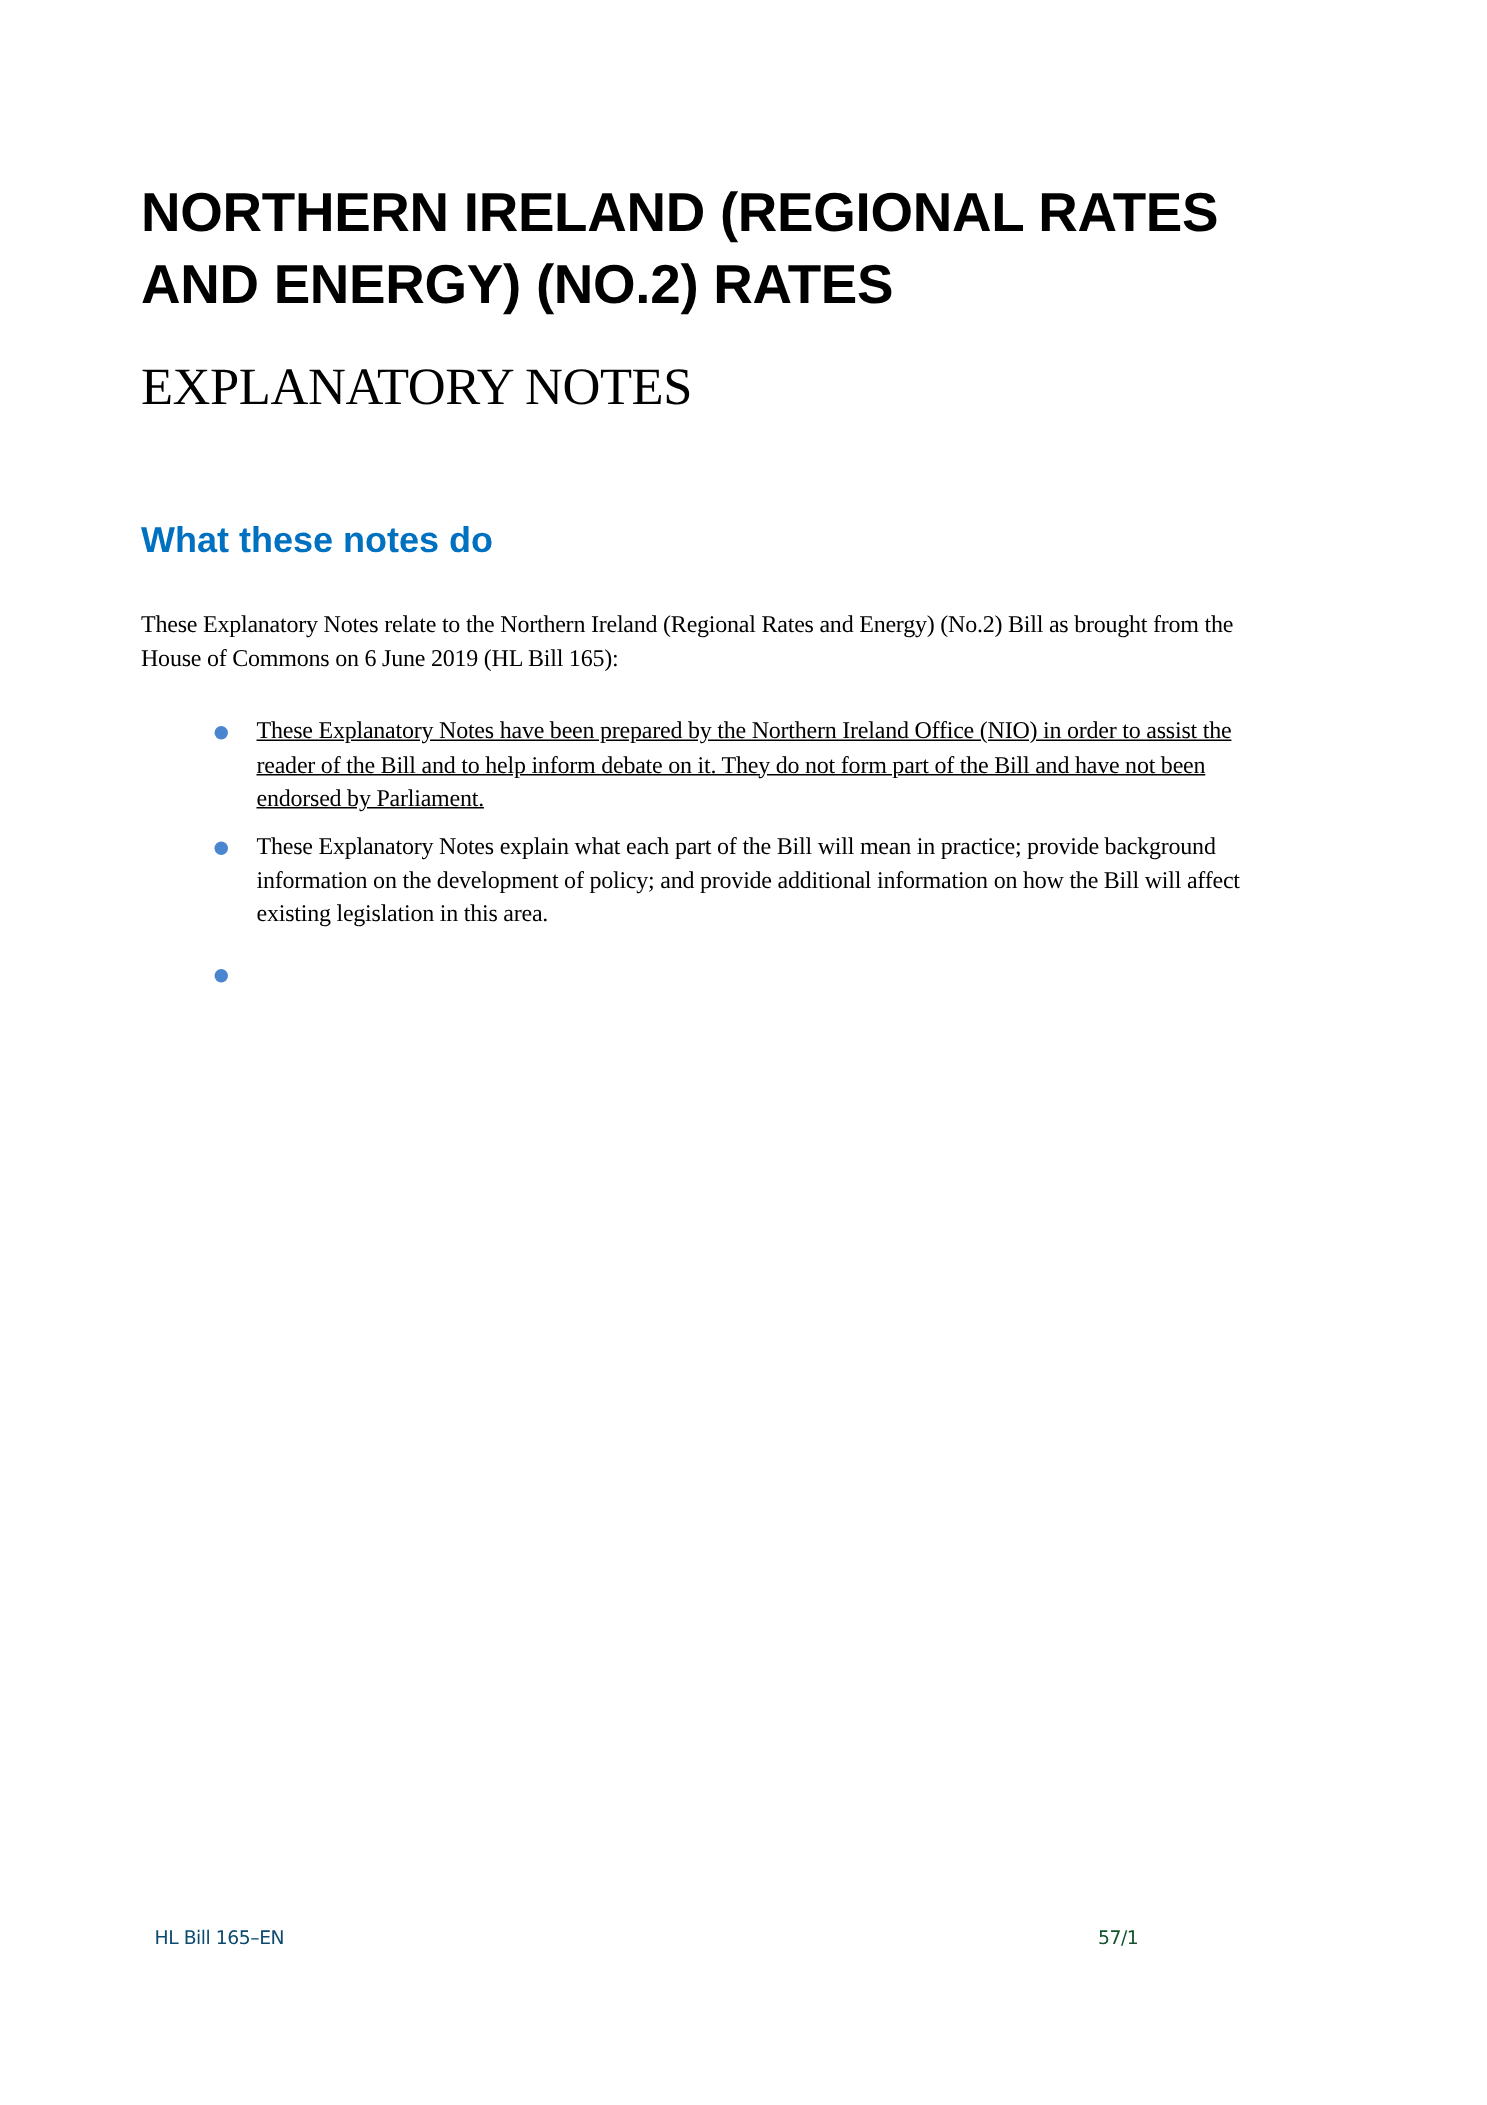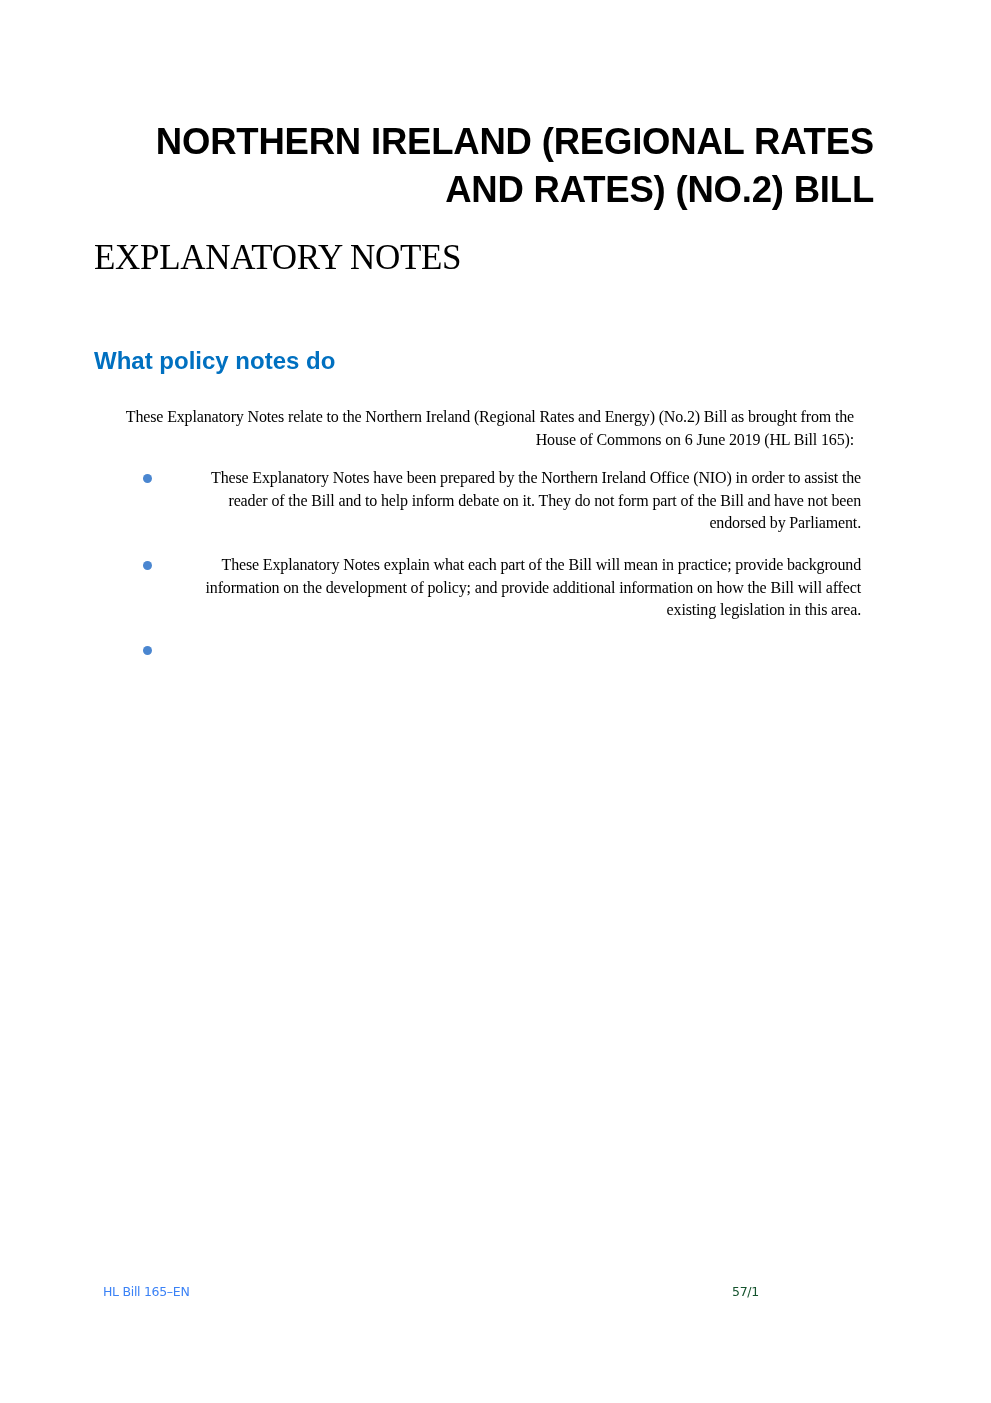--- a/index.html
+++ b/index.html
@@ -1,17 +1,17 @@
 <!DOCTYPE html>
 <html><head>
   <meta charset="utf-8">
   <style>
     html, body { margin: 0; padding: 0; background: #ffffff; }
     body { width: 991px; height: 1403px; position: relative; overflow: hidden; }
-    .page { position: absolute; left: 0; top: 0; width: 991px; height: 1403px; text-align: right; }
+    .page { position: absolute; left: 0; top: 0; width: 991px; height: 1403px; }
     .title {
       position: absolute; left: 94px; top: 118px; width: 780px;
       font-family: "Liberation Sans", sans-serif; font-weight: bold;
       font-size: 36.5px; line-height: 48px; color: #000; margin: 0;
       letter-spacing: -0.2px;
     }
     .subtitle {
       position: absolute; left: 94px; top: 236px;
       font-family: Liberation Serif, serif; font-weight: normal;
       font-size: 35px; line-height: 44px; color: #000; margin: 0;
@@ -30,46 +30,46 @@
     .bullets { position: absolute; left: 0; top: 0; margin: 0; padding: 0; list-style: none; }
     .bullet {
       position: absolute; left: 171px; width: 690px;
       font-family: "Liberation Serif", serif; font-size: 16px; line-height: 22.5px;
       color: #000; letter-spacing: -0.15px;
     }
     .bullet .dot {
       position: absolute; left: -28px; top: 7px; width: 9px; height: 9px;
       border-radius: 50%; background: #4A86D0;
     }
-    .b1 { top: 467px; }
+    .b1 { top: 477px; text-decoration: underline; }
     .b2 { top: 554px; }
     .b3 { top: 639px; }
     .footer-left {
       position: absolute; left: 103px; top: 1284px;
-      font-family: "DejaVu Sans", sans-serif; font-size: 12.5px; color: #3b82f6;
+      font-family: "DejaVu Sans", sans-serif; font-size: 12.5px; color: #0c4a6e;
       letter-spacing: -0.3px;
     }
     .footer-right {
       position: absolute; left: 732px; top: 1284px;
       font-family: "DejaVu Sans", sans-serif; font-size: 12.5px; color: #14532d;
       letter-spacing: -0.3px;
     }
   </style>
 </head>
 <body>
 
 <div class="page">
   <h1 class="title">
     <span>NORTHERN IRELAND (REGIONAL RATES</span><br>
-    <span>AND RATES) (NO.2) BILL</span>
+    <span>AND ENERGY) (NO.2) RATES</span>
   </h1>
 
   <h2 class="subtitle">EXPLANATORY NOTES</h2>
 
-  <h3 class="section-heading">What policy notes do</h3>
+  <h3 class="section-heading">What these notes do</h3>
 
   <p class="intro">These Explanatory Notes relate to the Northern Ireland (Regional Rates and Energy) (No.2) Bill as brought from the House of Commons on 6 June 2019 (HL Bill 165):</p>
 
   <ul class="bullets">
     <li class="bullet b1">
       <span class="dot"></span>
       <span>These Explanatory Notes have been prepared by the Northern Ireland Office (NIO) in order to assist the reader of the Bill and to help inform debate on it. They do not form part of the Bill and have not been endorsed by Parliament.</span>
     </li>
     <li class="bullet b2">
       <span class="dot"></span>

